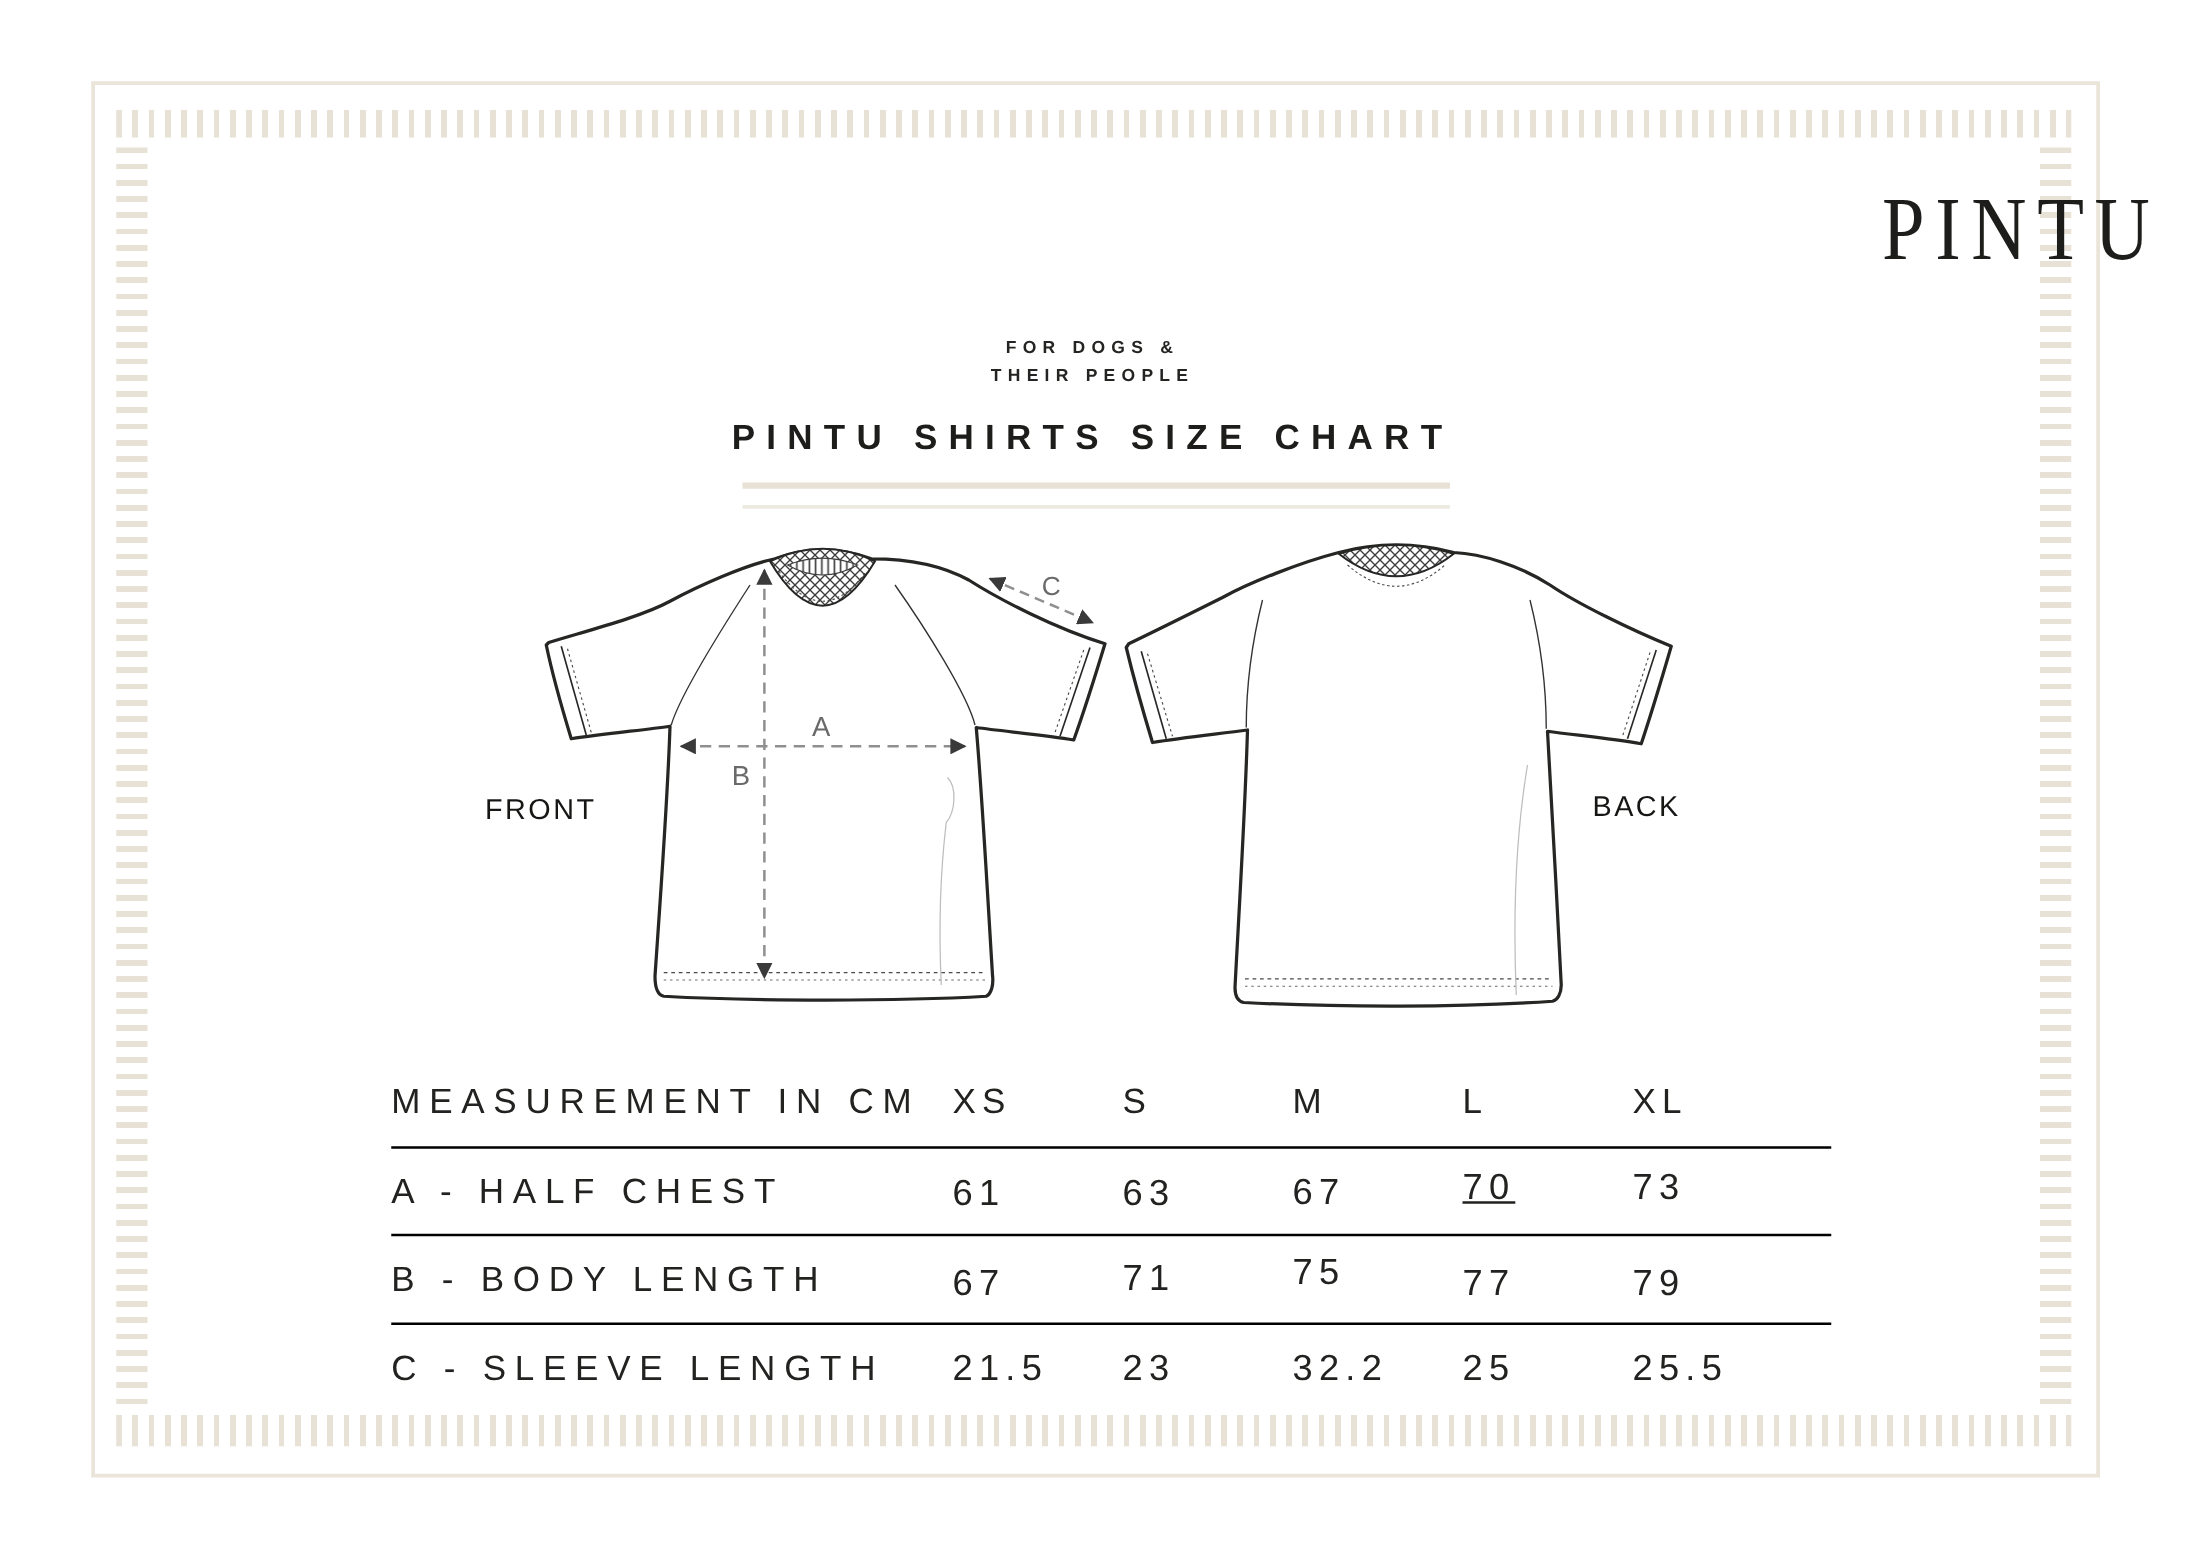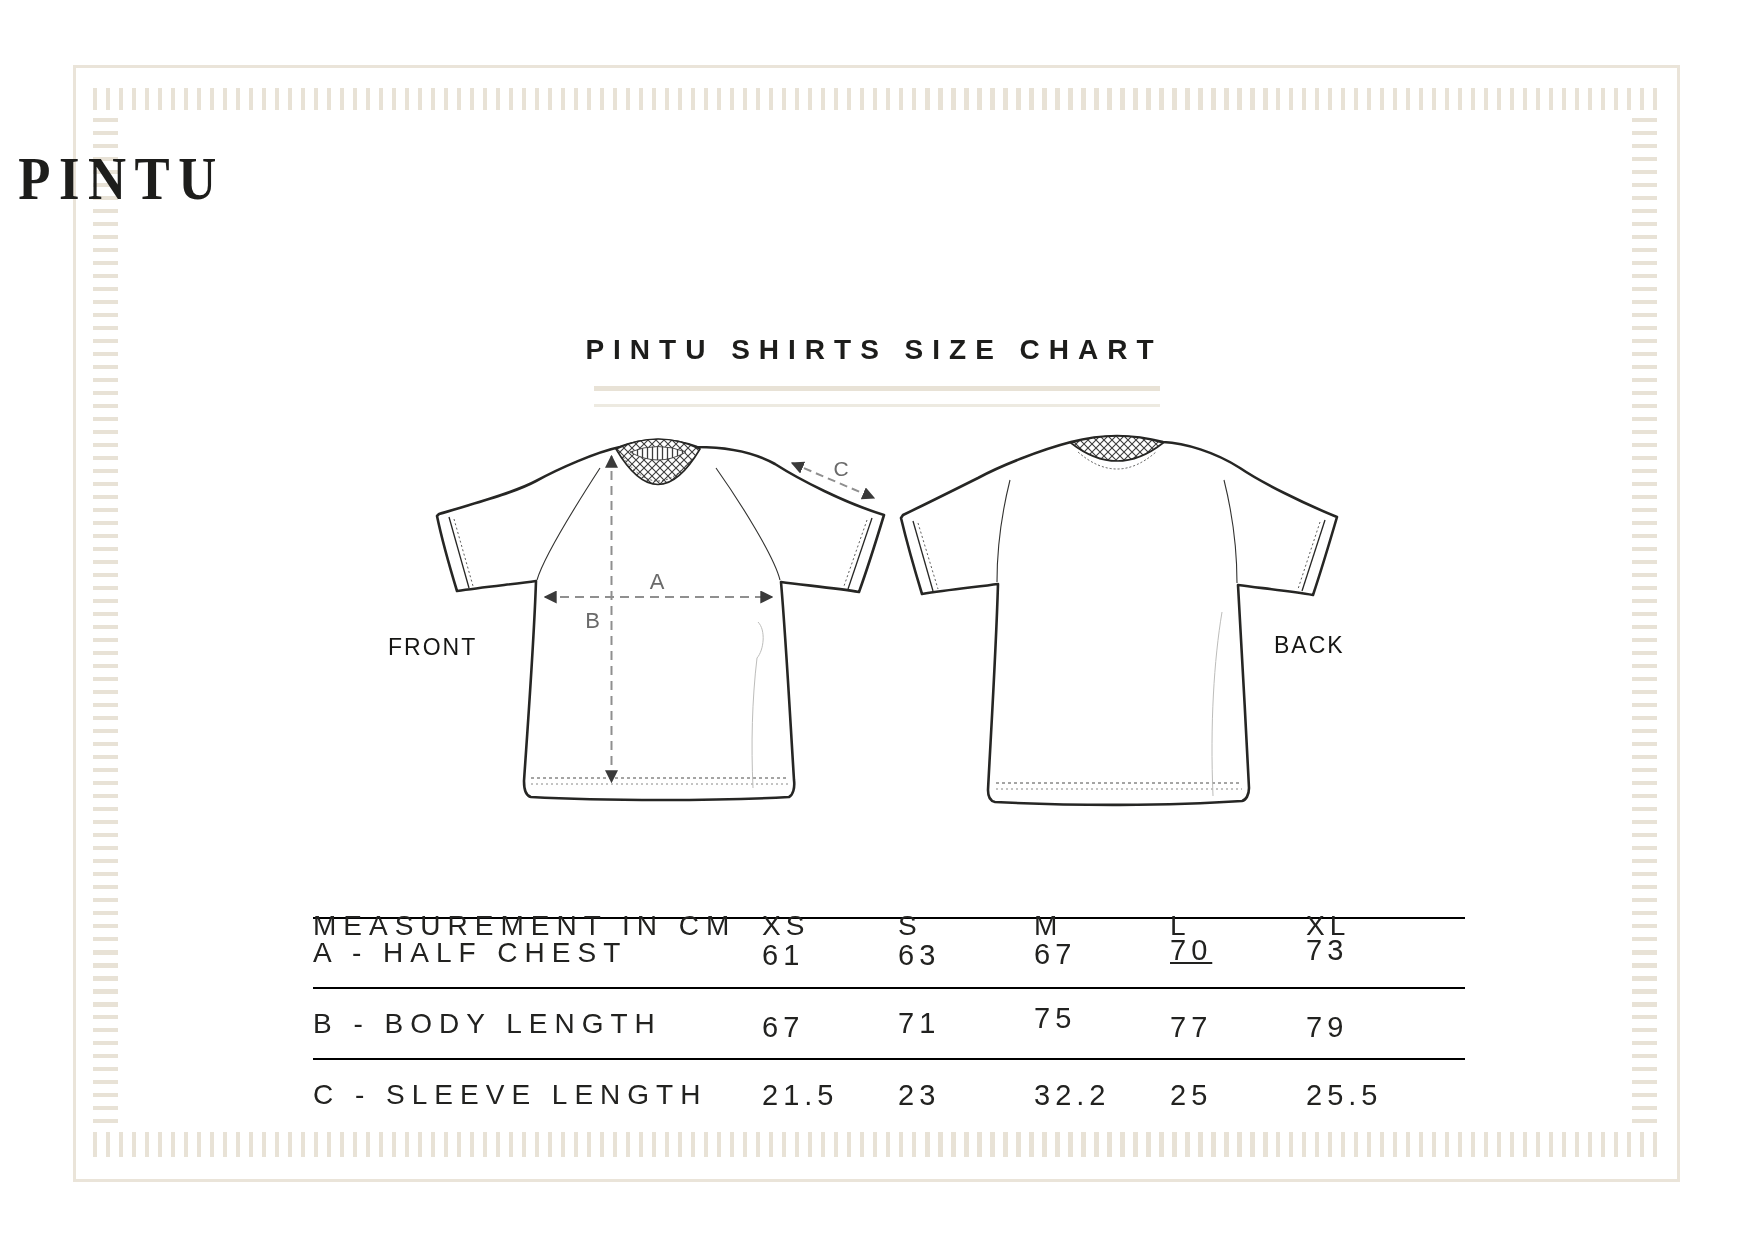--- a/index.html
+++ b/index.html
@@ -10,42 +10,42 @@
   
   .border-outer{left:73px;top:65px;width:1601px;height:1111px;border:3px solid #eae4d9;}
   .tick-h{height:22px;background:repeating-linear-gradient(90deg,#e8e2d6 0 4.5px,transparent 4.5px 13px);}
   .tick-top{left:93px;top:88px;width:1564px;}
   .tick-bottom{left:93px;top:1132px;width:1564px;height:25px;}
   .tick-v{width:25px;background:repeating-linear-gradient(180deg,#e8e2d6 0 4.5px,transparent 4.5px 13px);}
   .tick-left{left:93px;top:118px;height:1006px;}
   .tick-right{left:1632px;top:118px;height:1006px;}
 
   
-  .logo{left:0;top:147px;width:100%;text-align:left;font-family:"Liberation Serif",serif;
-        font-size:62px;line-height:1;font-weight:700;letter-spacing:10px;}
+  .logo{left:0;top:147px;width:100%;text-align:right;font-family:"Liberation Serif",serif;
+        font-size:72px;line-height:1;font-weight:400;letter-spacing:10px;}
   .logo span{display:inline-block;transform:scaleX(.85);transform-origin:center;}
   .tagline{left:0;top:266px;width:100%;text-align:center;font-size:14px;font-weight:700;
            letter-spacing:5px;line-height:23px;color:#242422;}
   .chart-title{left:0;top:334px;width:100%;text-align:center;font-size:28px;font-weight:600;
                letter-spacing:9px;color:#1d1d1b;}
   .rule1{left:594px;top:386px;width:566px;height:5px;background:#e8e2d6;}
   .rule2{left:594px;top:404px;width:566px;height:3px;background:#edeae1;}
 
   
   .side-label{font-size:23px;font-weight:400;letter-spacing:2px;color:#161614;}
   .front-label{left:388px;top:634px;}
   .back-label{left:1274px;top:632px;}
   .shirts{left:400px;top:420px;}
 
   
   .size-table{left:313px;top:860px;width:1152px;font-size:28px;font-weight:400;color:#222220;}
   .t-row{display:grid;grid-template-columns:449px repeat(5,136px);width:1152px;align-items:center;}
   .t-row + .t-row{border-top:2px solid #000000;}
   .t-head{height:57px;align-items:start;}
-  .t-head .cell{padding-top:5px;margin-top:45px;}
+  .t-head .cell{padding-top:5px;}
   .row-a{height:68px;}
   .row-b{height:69px;}
   .row-c{height:70px;}
   .cell{white-space:nowrap;}
   .lab{letter-spacing:7px;}
   .val{letter-spacing:5px;font-size:29px;}
   .t-head .val{font-size:28px;}
   
   .row-a .cell:nth-child(2){transform:translateY(2px);}
   .row-a .cell:nth-child(3){transform:translateY(2px);}
@@ -62,20 +62,24 @@
 
 <div class="page">
 
   <div class="abs border-outer"></div>
   <div class="abs tick-h tick-top"></div>
   <div class="abs tick-h tick-bottom"></div>
   <div class="abs tick-v tick-left"></div>
   <div class="abs tick-v tick-right"></div>
 
   <div class="abs logo"><span>PINTU</span></div>
+  <div class="abs tagline">
+    <div>FOR DOGS &amp;</div>
+    <div>THEIR PEOPLE</div>
+  </div>
   <div class="abs chart-title">PINTU SHIRTS SIZE CHART</div>
   <div class="abs rule1"></div>
   <div class="abs rule2"></div>
 
   <svg class="abs shirts" width="980" height="410" viewBox="400 420 980 410" fill="none">
     <defs>
       <pattern id="hatch" width="8" height="8" patternUnits="userSpaceOnUse">
         <rect width="8" height="8" fill="#ffffff"></rect>
         <path d="M0 0 L8 8 M8 0 L0 8" stroke="#3c3c3c" stroke-width="1.1"></path>
       </pattern>

